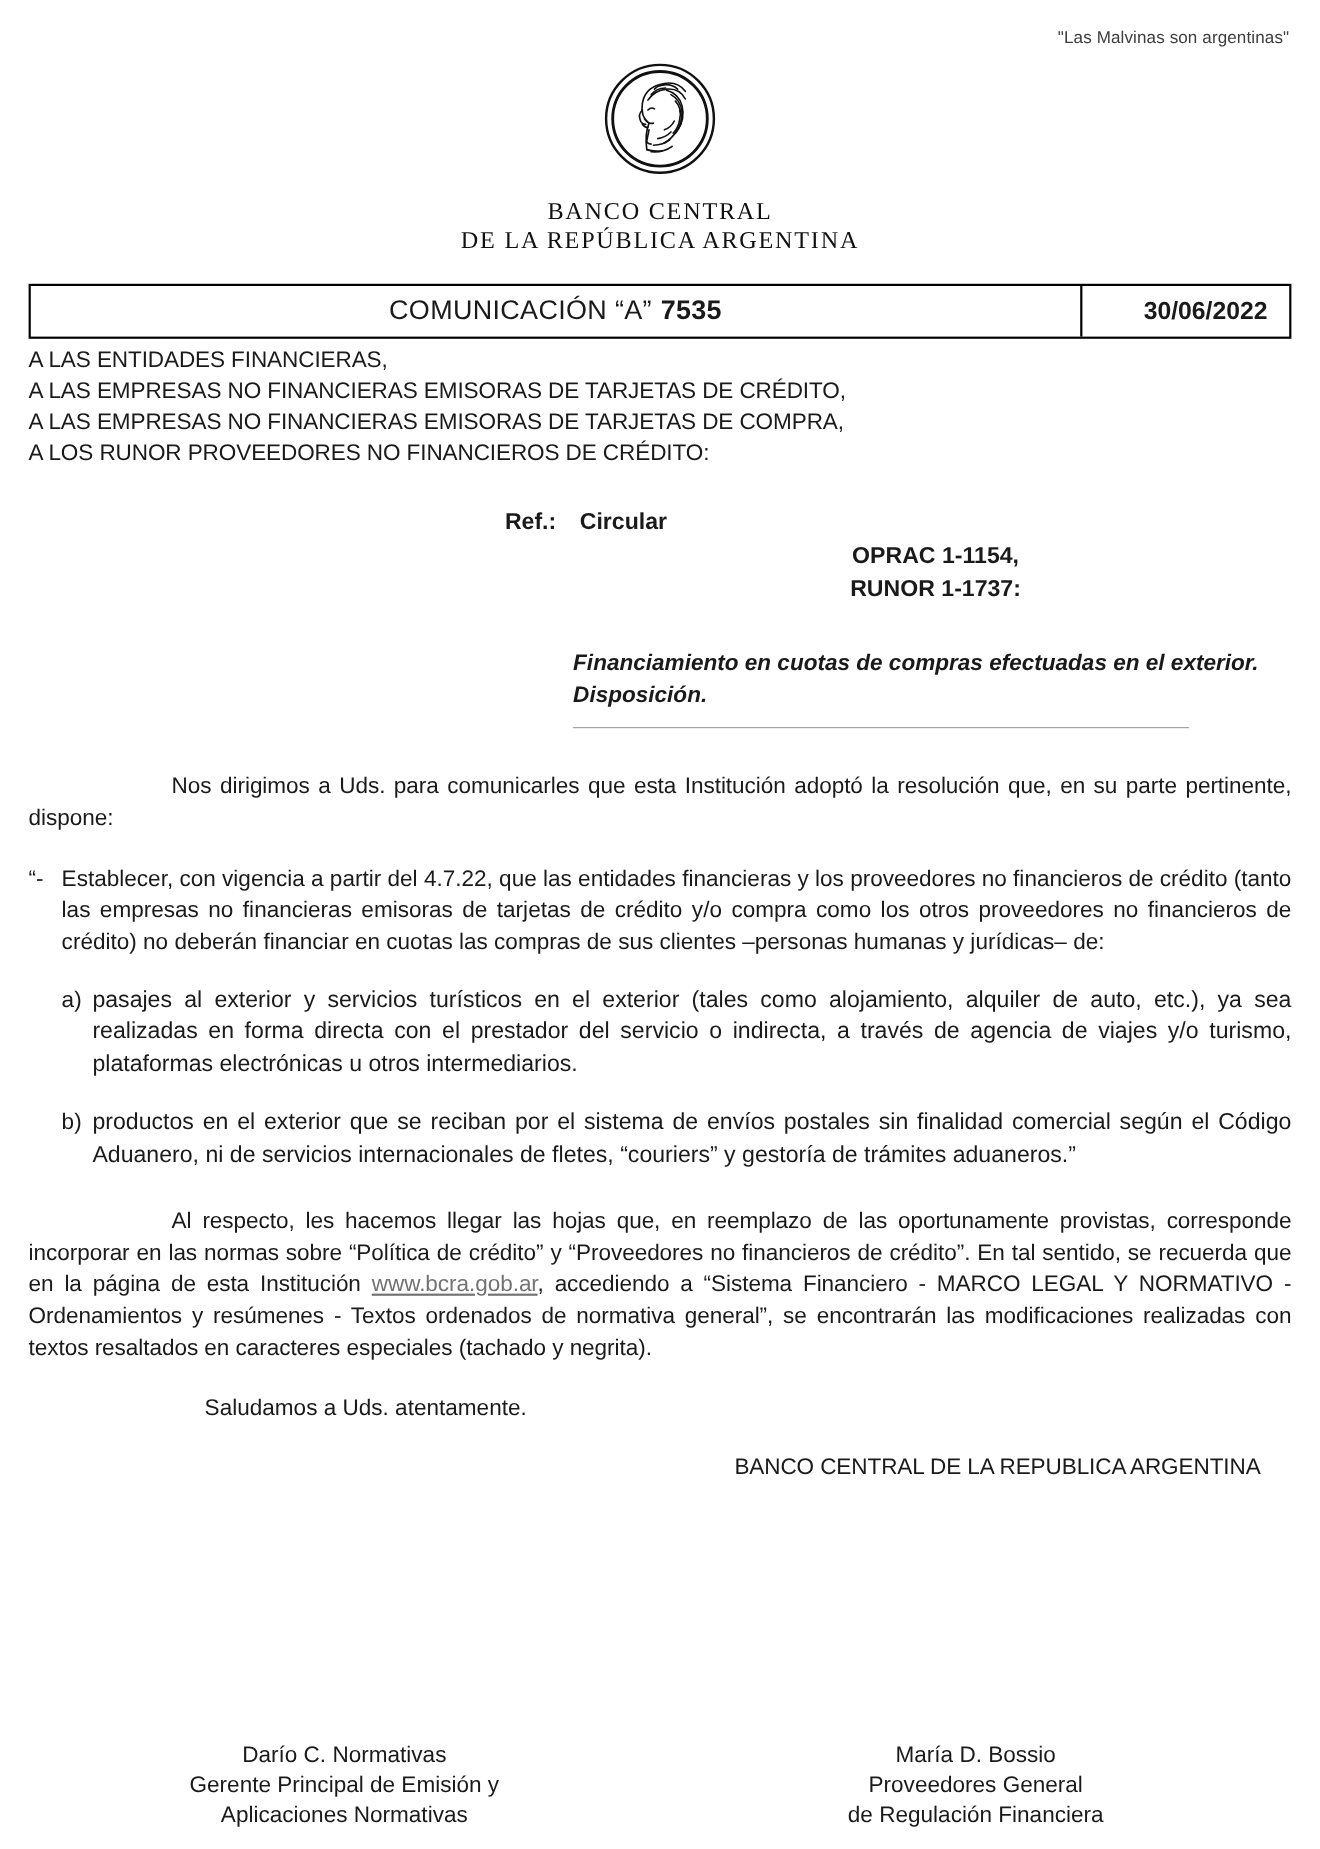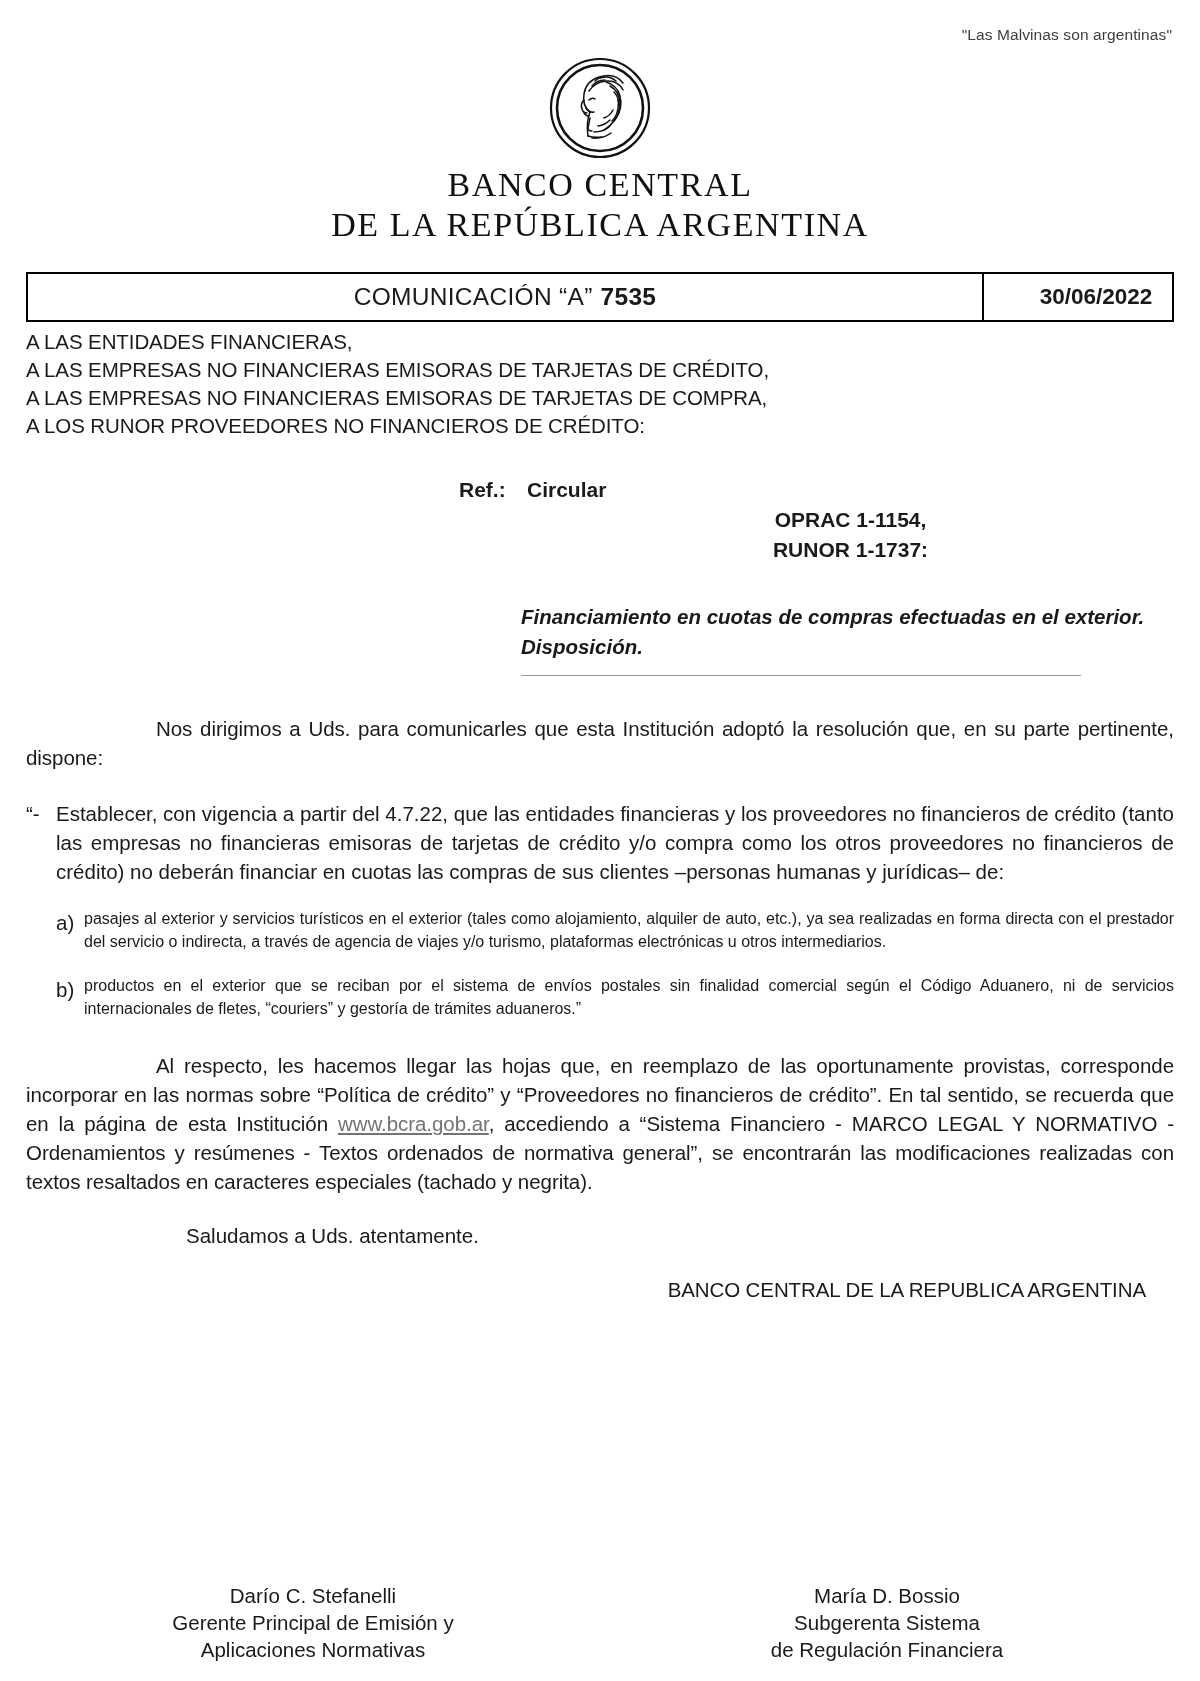--- a/index.html
+++ b/index.html
@@ -42,23 +42,23 @@
   
   .crest-block {
     margin-top: 12px;
     text-align: center;
   }
   .crest {
     display: inline-block;
     line-height: 0;
   }
   .bank-name {
-    margin-top: 1px;
+    margin-top: 14px;
     font-family: "Liberation Serif", serif;
-    font-size: 34px;
+    font-size: 22px;
     letter-spacing: 1.6px;
     line-height: 1.18;
     color: #111;
   }
   .bank-name .l2 { display: block; }
 
   
   .title-box {
     margin-top: 27px;
     border: 2.5px solid #000;
@@ -157,21 +157,21 @@
     align-items: flex-start;
   }
   .sub-mark {
     flex: 0 0 auto;
     width: 28px;
     font-size: 20.5px;
     line-height: 1.42;
   }
   .sub-text {
     flex: 1 1 auto;
-    font-size: 16px;
+    font-size: 21px;
     line-height: 1.42;
     text-align: justify;
   }
 
   .p-closing { margin-top: 30px; text-indent: 130px; }
   .link {
     color: #737373;
     text-decoration: underline;
   }
 
@@ -296,24 +296,24 @@
   <div class="body-p p-closing">
     <span>Al respecto, les hacemos llegar las hojas que, en reemplazo de las oportunamente provistas, corresponde incorporar en las normas sobre “Política de crédito” y “Proveedores no financieros de crédito”. En tal sentido, se recuerda que en la página de esta Institución </span><a class="link" href="#">www.bcra.gob.ar</a><span>, accediendo a “Sistema Financiero - MARCO LEGAL Y NORMATIVO - Ordenamientos y resúmenes - Textos ordenados de normativa general”, se encontrarán las modificaciones realizadas con textos resaltados en caracteres especiales (tachado y negrita).</span>
   </div>
 
   <div class="p-regards">Saludamos a Uds. atentamente.</div>
 
   <div class="org-line">BANCO CENTRAL DE LA REPUBLICA ARGENTINA</div>
 
   <div class="signatures">
     <div class="sig">
-      <span class="nm">Darío C. Stefanelli</span>
+      <span class="nm">Darío C. Normativas</span>
       <span class="ttl">Gerente Principal de Emisión y</span>
       <span class="ttl">Aplicaciones Normativas</span>
     </div>
     <div class="sig">
       <span class="nm">María D. Bossio</span>
-      <span class="ttl">Subgerenta Sistema</span>
+      <span class="ttl">Proveedores General</span>
       <span class="ttl">de Regulación Financiera</span>
     </div>
   </div>
 
 </div>
 
 </body></html>

